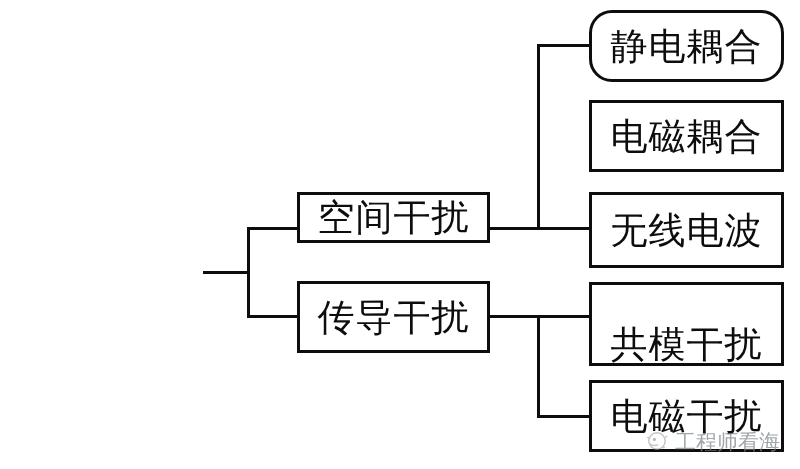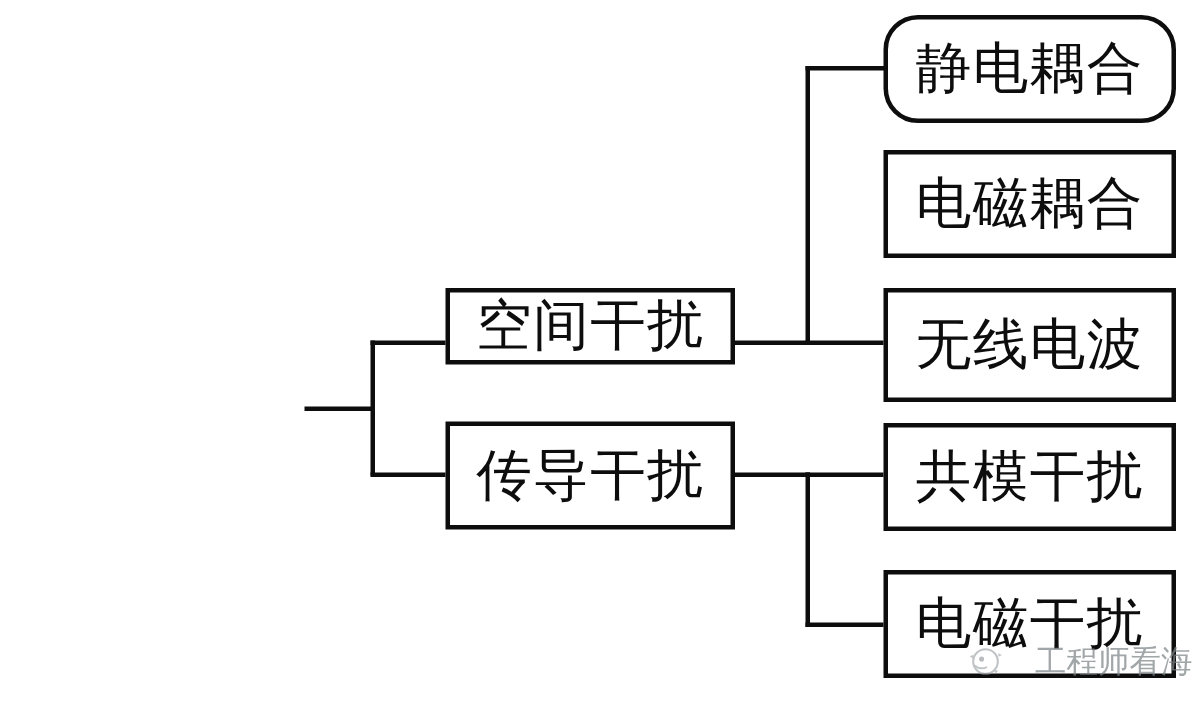--- a/index.html
+++ b/index.html
@@ -42,21 +42,21 @@
 
   
   #watermark {
     position: absolute;
     left: 645px;
     top: 424px;
     width: 150px;
     height: 34px;
     display: flex;
     align-items: center;
-    gap: 19px;
+    gap: 4px;
     z-index: 6;
     pointer-events: none;
   }
   #watermark .wm-logo {
     width: 26px;
     height: 24px;
     flex: 0 0 26px;
     position: relative;
     opacity: .62;
   }
@@ -114,21 +114,21 @@
   </div>
 
   <div class="node" style="left:589px; top:100px; width:195px; height:72px; font-size:37px;">
     <span class="node-label">电磁耦合</span>
   </div>
 
   <div class="node" style="left:589px; top:192px; width:195px; height:76px; font-size:37px;">
     <span class="node-label">无线电波</span>
   </div>
 
-  <div class="node" style="left:589px; top:282px; width:195px; height:72px; font-size:37px;">
+  <div class="node" style="left:589px; top:282px; width:195px; height:84px; font-size:37px;align-items:flex-end;">
     <span class="node-label">共模干扰</span>
   </div>
 
   <div class="node" style="left:589px; top:380px; width:195px; height:72px; font-size:37px;">
     <span class="node-label">电磁干扰</span>
   </div>
 
   <div id="watermark">
     <span class="wm-logo">
       <svg viewBox="0 0 26 24" width="26" height="24" aria-hidden="true">

